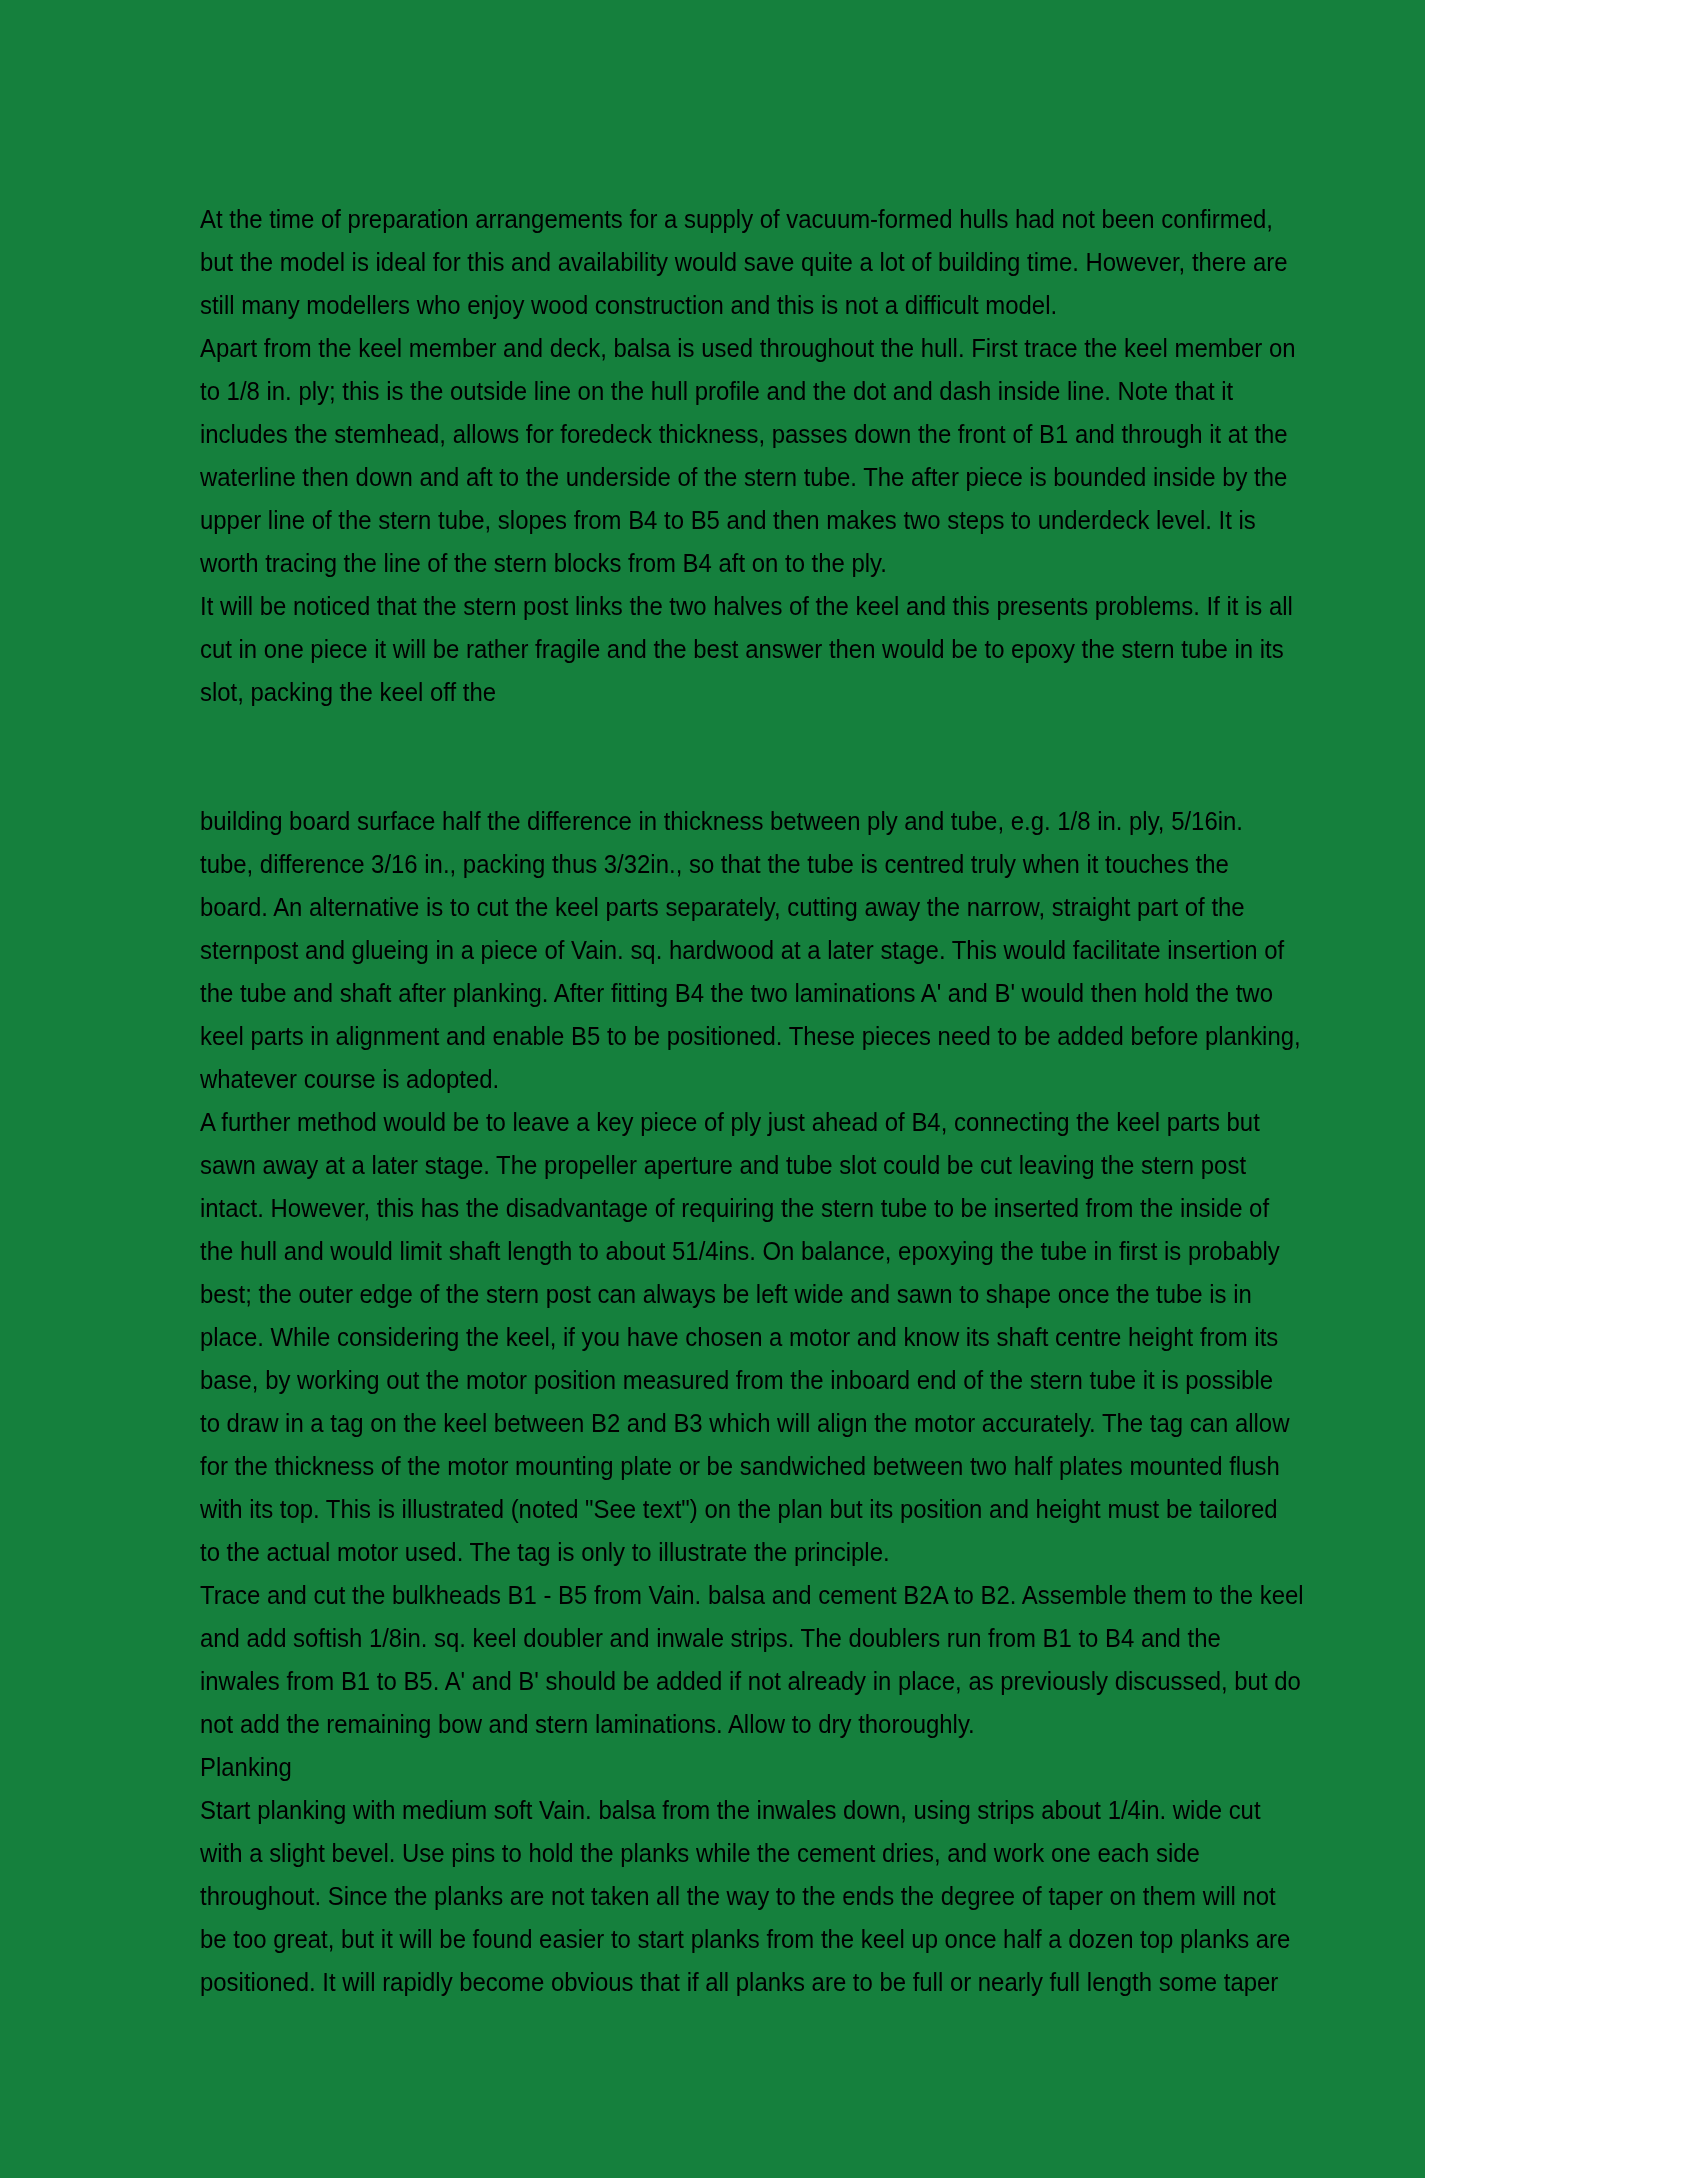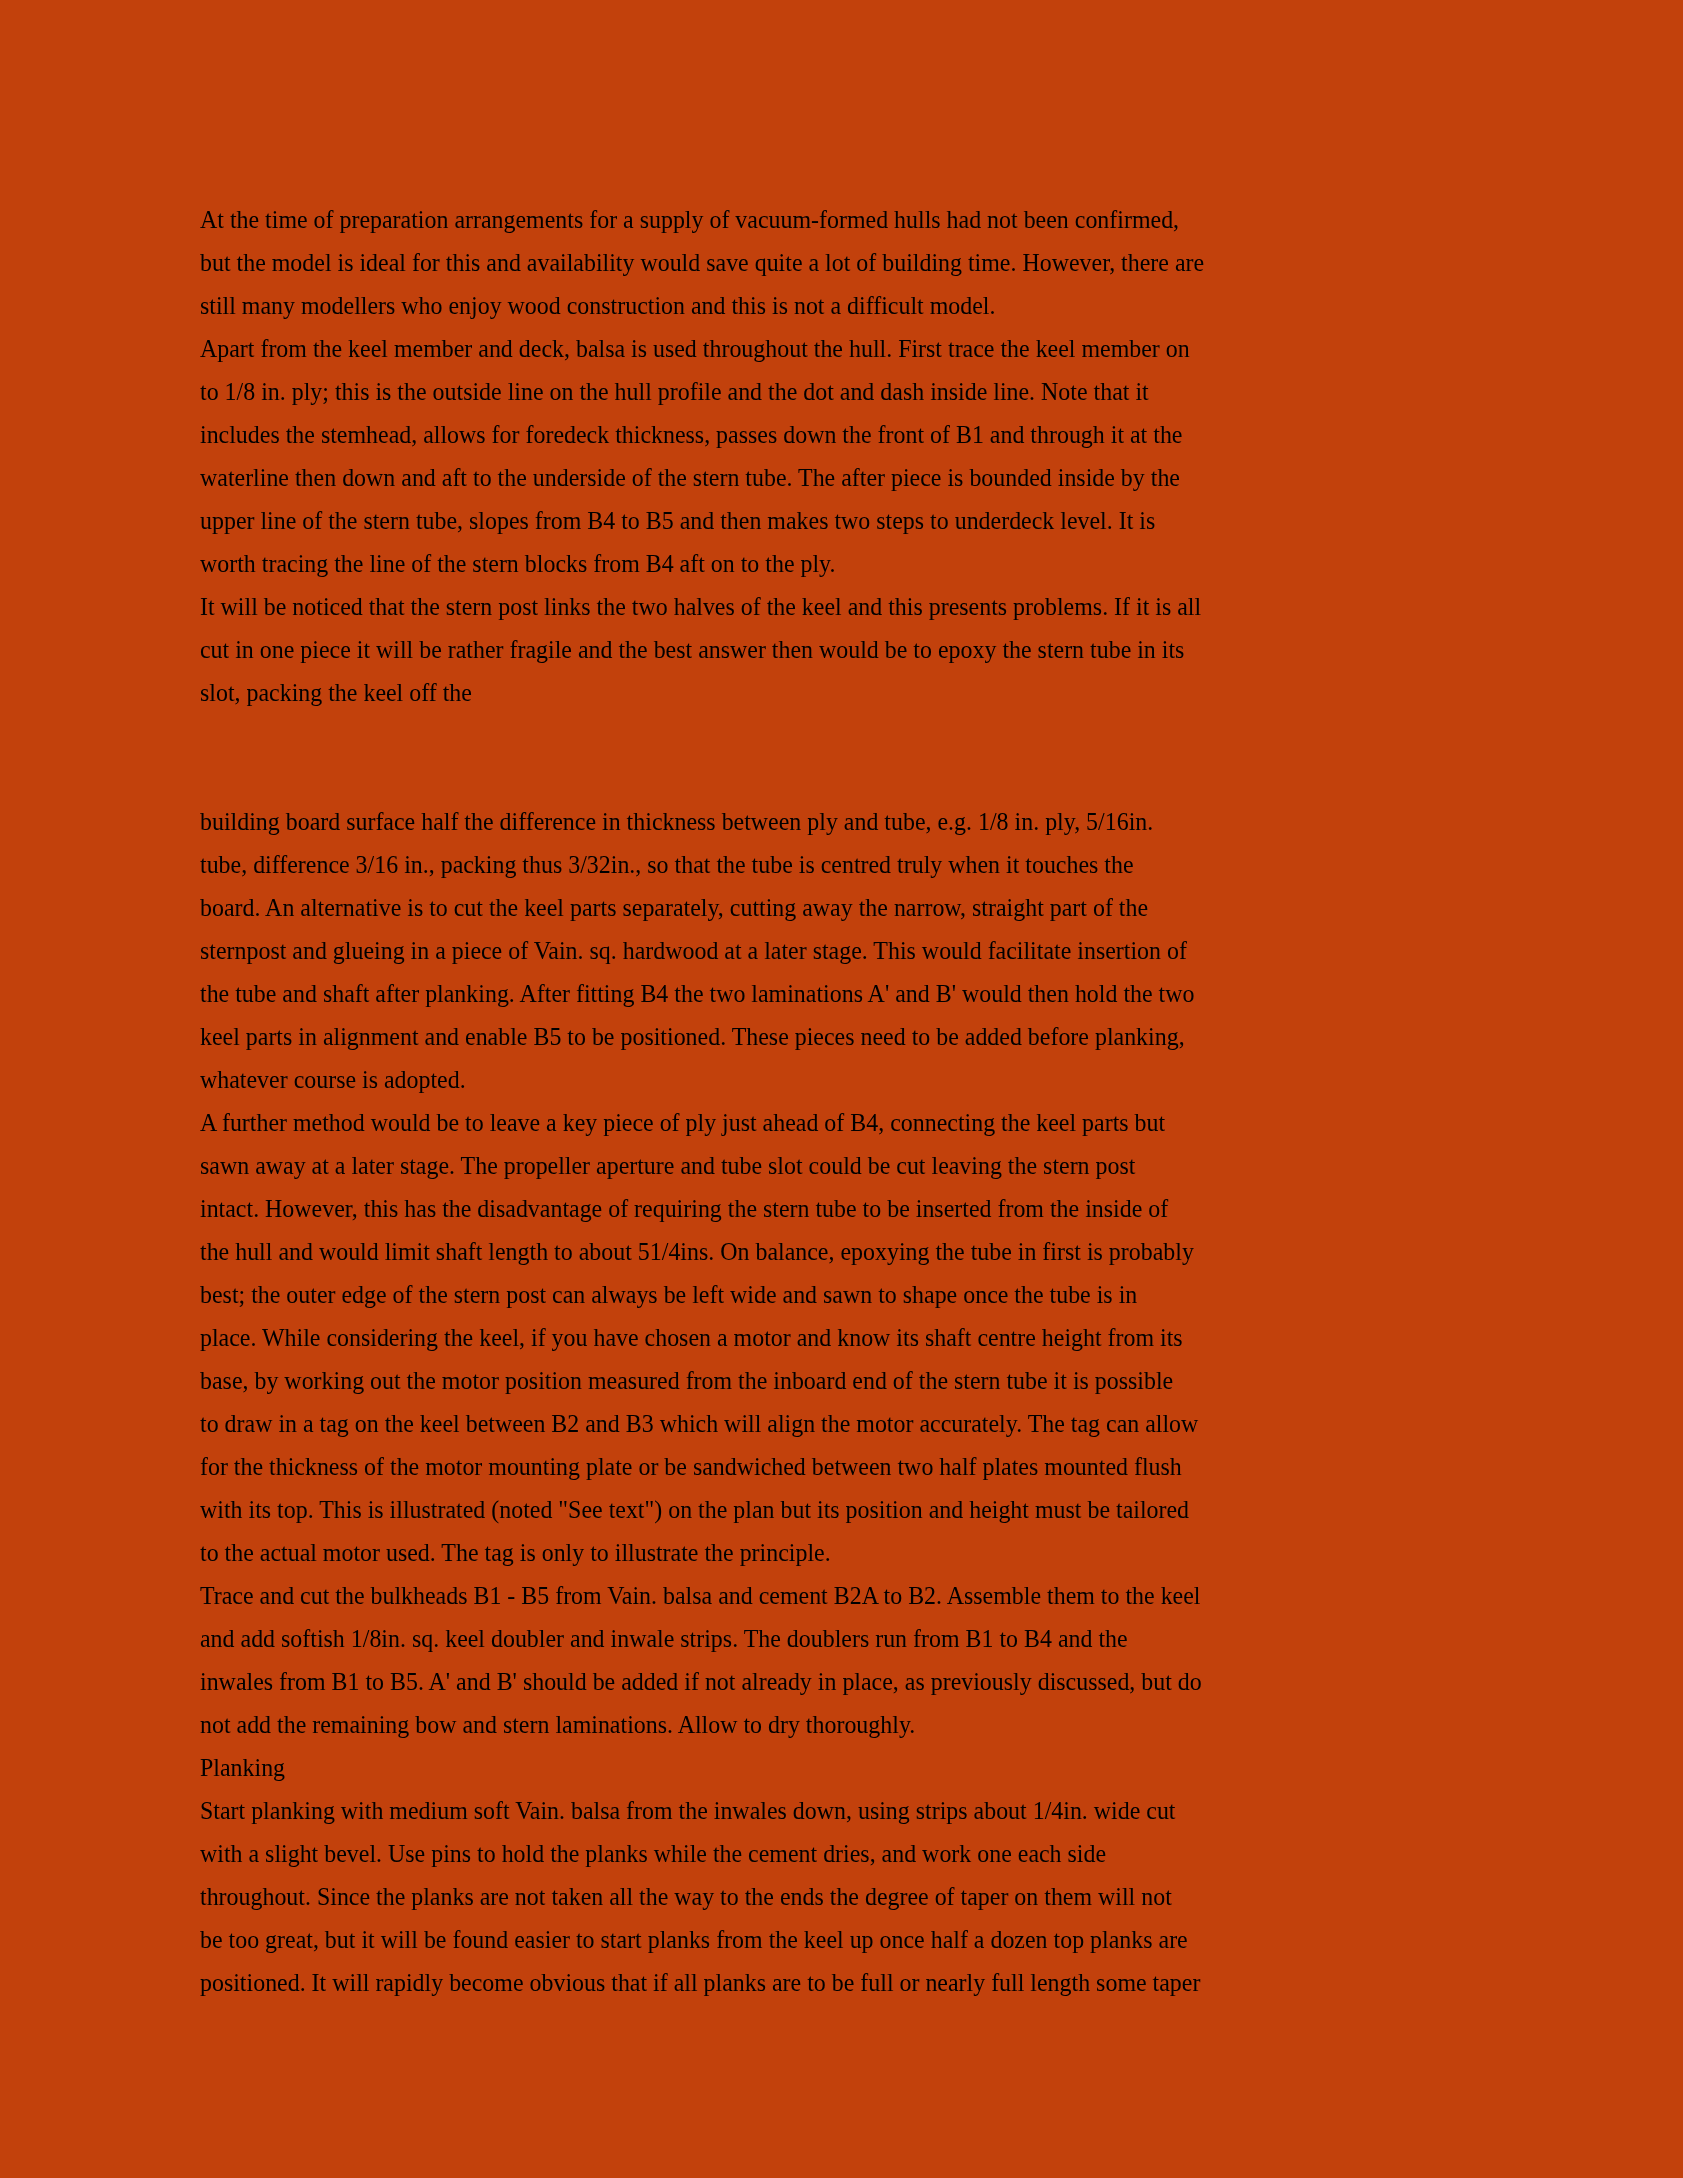--- a/index.html
+++ b/index.html
@@ -2,25 +2,25 @@
 <html><head>
 <meta charset="utf-8">
 <style>
   html, body {
     margin: 0;
     padding: 0;
     background: #ffffff;
   }
   .page {
     position: relative;
-    width: 1683px;
+    width: 1425px;
     height: 2178px;
-    background: #c2410c;
+    background: #15803d;
     overflow: hidden;
-    font-family: Liberation Serif, serif;
+    font-family: Liberation Sans, sans-serif;
   }
   .text-block {
     position: absolute;
     left: 200px;
     top: 198px;
     transform: scaleX(0.92);
     transform-origin: 0 0;
   }
   .line {
     white-space: pre;

